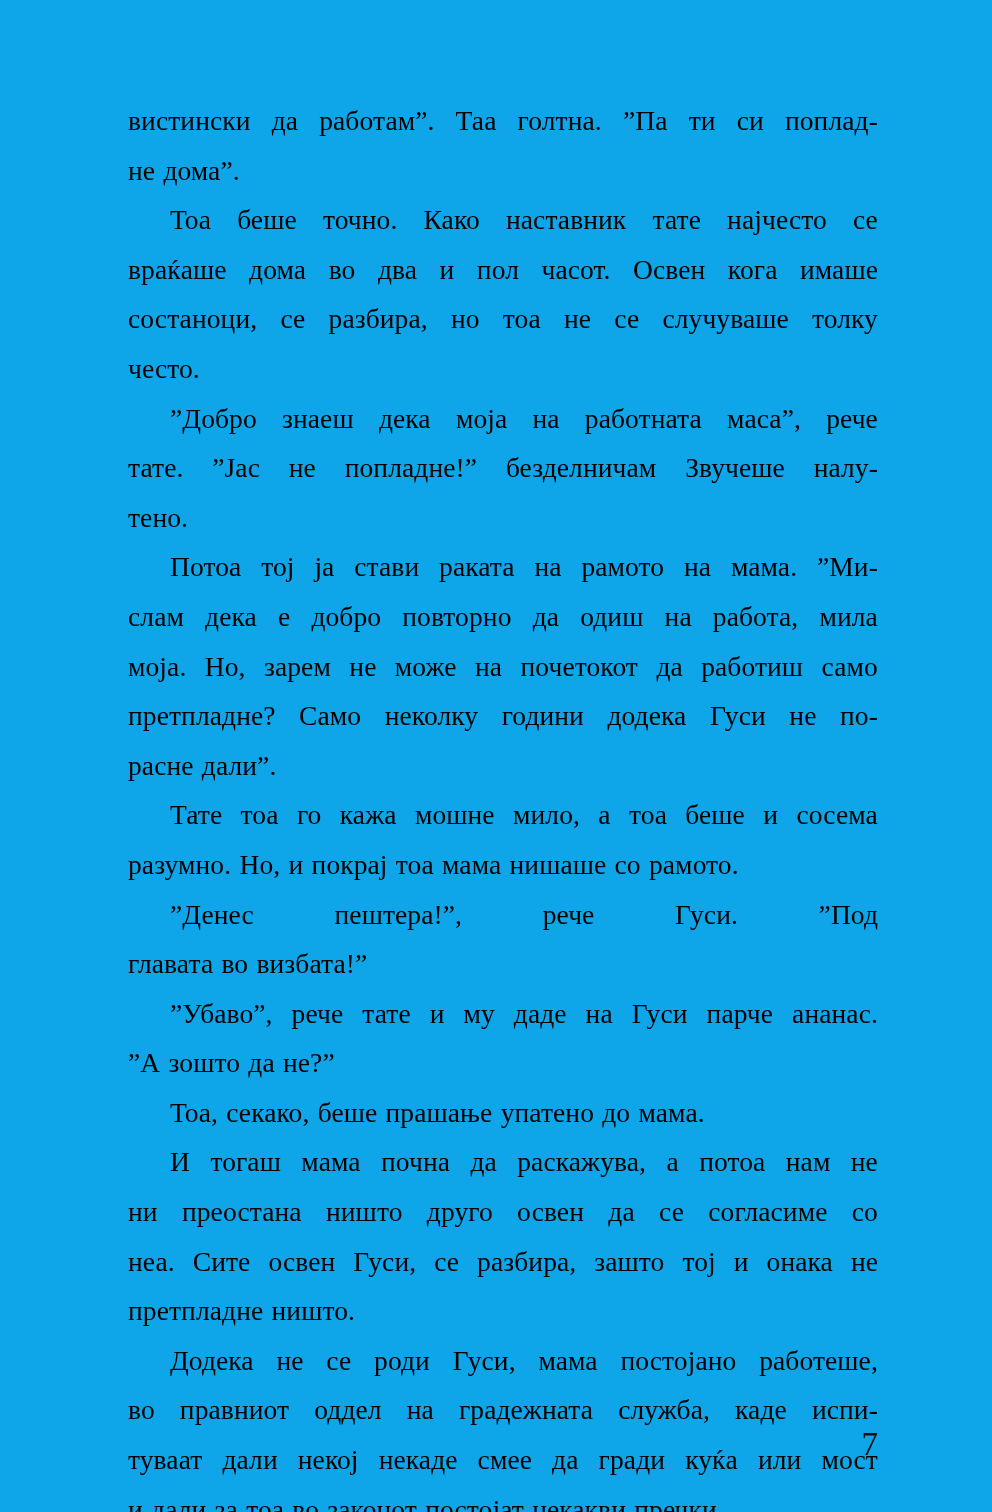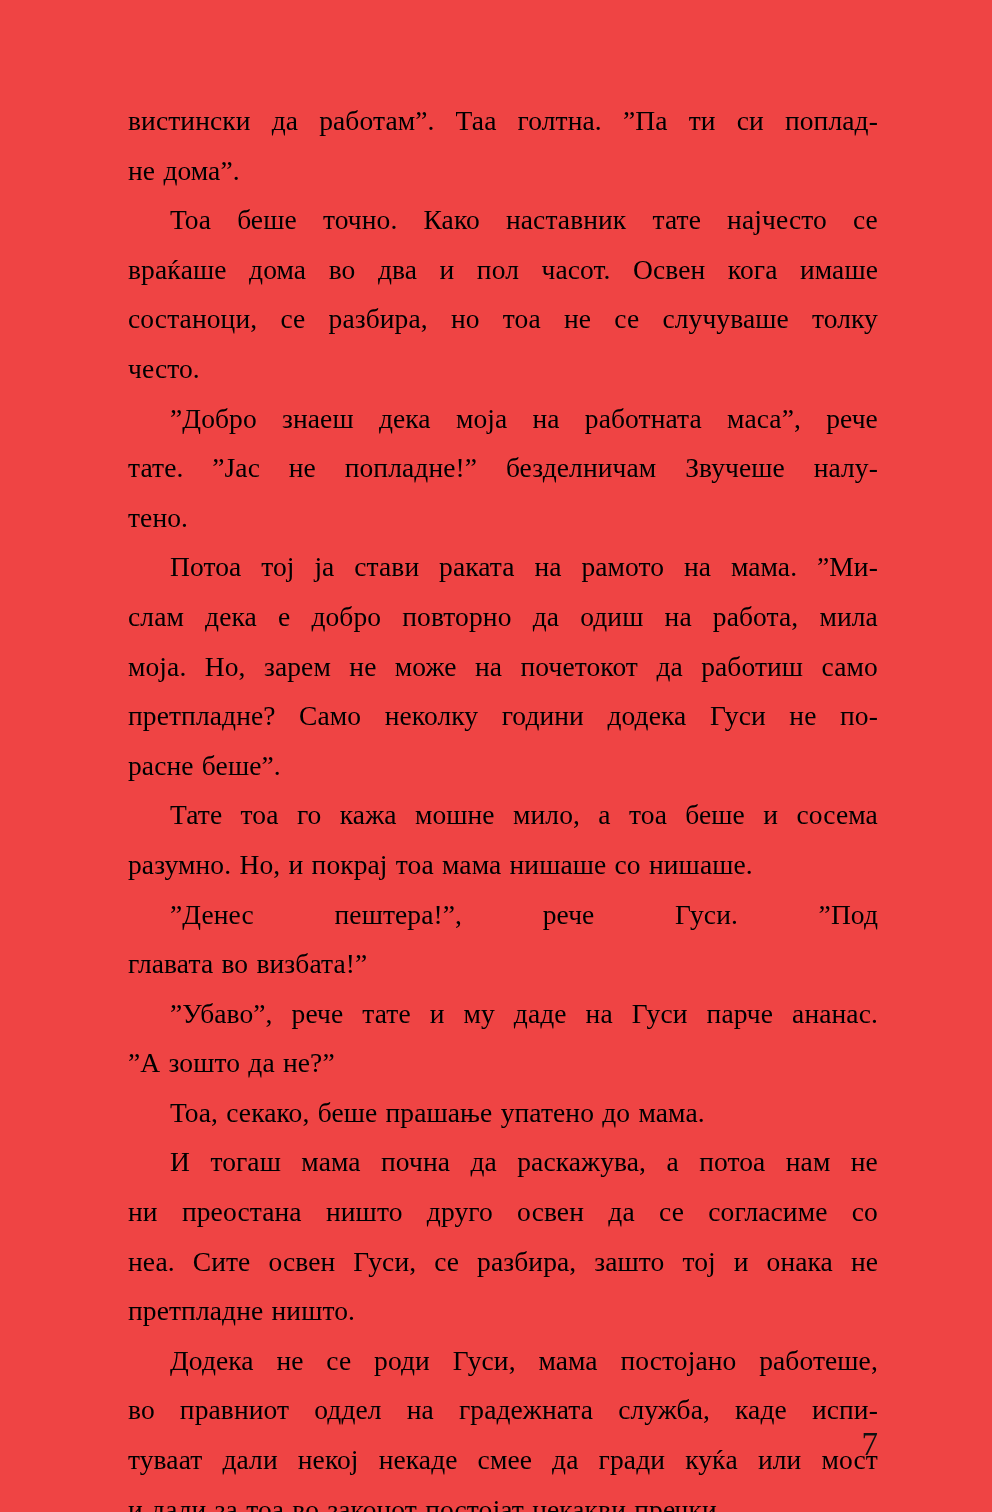--- a/index.html
+++ b/index.html
@@ -9,21 +9,21 @@
   }
   body {
     font-family: "Liberation Serif", "DejaVu Serif", serif;
     color: #000000;
     -webkit-font-smoothing: antialiased;
   }
   .page {
     position: relative;
     width: 992px;
     height: 1512px;
-    background: #ef4444;
+    background: #0ea5e9;
     overflow: hidden;
     box-sizing: border-box;
   }
   .text-block {
     position: absolute;
     left: 128px;
     top: 96px;
     width: 750px;
   }
   
@@ -79,23 +79,23 @@
       <div class="line justify"><span class="w">враќаше</span><span class="w">дома</span><span class="w">во</span><span class="w">два</span><span class="w">и</span><span class="w">пол</span><span class="w">часот.</span><span class="w">Освен</span><span class="w">кога</span><span class="w">имаше</span></div>
       <div class="line justify"><span class="w">состаноци,</span><span class="w">се</span><span class="w">разбира,</span><span class="w">но</span><span class="w">тоа</span><span class="w">не</span><span class="w">се</span><span class="w">случуваше</span><span class="w">толку</span></div>
       <div class="line flush"><span class="w">често.</span></div>
       <div class="line justify indent"><span class="w">”Добро</span><span class="w">знаеш</span><span class="w">дека</span><span class="w">моја</span><span class="w">на</span><span class="w">работната</span><span class="w">маса”,</span><span class="w">рече</span></div>
       <div class="line justify"><span class="w">тате.</span><span class="w">”Јас</span><span class="w">не</span><span class="w">попладне!”</span><span class="w">безделничам</span><span class="w">Звучеше</span><span class="w">налу-</span></div>
       <div class="line flush"><span class="w">тено.</span></div>
       <div class="line justify indent"><span class="w">Потоа</span><span class="w">тој</span><span class="w">ја</span><span class="w">стави</span><span class="w">раката</span><span class="w">на</span><span class="w">рамото</span><span class="w">на</span><span class="w">мама.</span><span class="w">”Ми-</span></div>
       <div class="line justify"><span class="w">слам</span><span class="w">дека</span><span class="w">е</span><span class="w">добро</span><span class="w">повторно</span><span class="w">да</span><span class="w">одиш</span><span class="w">на</span><span class="w">работа,</span><span class="w">мила</span></div>
       <div class="line justify"><span class="w">моја.</span><span class="w">Но,</span><span class="w">зарем</span><span class="w">не</span><span class="w">може</span><span class="w">на</span><span class="w">почетокот</span><span class="w">да</span><span class="w">работиш</span><span class="w">само</span></div>
       <div class="line justify"><span class="w">претпладне?</span><span class="w">Само</span><span class="w">неколку</span><span class="w">години</span><span class="w">додека</span><span class="w">Гуси</span><span class="w">не</span><span class="w">по-</span></div>
-      <div class="line flush"><span class="w">расне</span><span class="w">беше”.</span></div>
+      <div class="line flush"><span class="w">расне</span><span class="w">дали”.</span></div>
       <div class="line justify indent"><span class="w">Тате</span><span class="w">тоа</span><span class="w">го</span><span class="w">кажа</span><span class="w">мошне</span><span class="w">мило,</span><span class="w">а</span><span class="w">тоа</span><span class="w">беше</span><span class="w">и</span><span class="w">сосема</span></div>
-      <div class="line flush"><span class="w">разумно.</span><span class="w">Но,</span><span class="w">и</span><span class="w">покрај</span><span class="w">тоа</span><span class="w">мама</span><span class="w">нишаше</span><span class="w">со</span><span class="w">нишаше.</span></div>
+      <div class="line flush"><span class="w">разумно.</span><span class="w">Но,</span><span class="w">и</span><span class="w">покрај</span><span class="w">тоа</span><span class="w">мама</span><span class="w">нишаше</span><span class="w">со</span><span class="w">рамото.</span></div>
       <div class="line justify indent"><span class="w">”Денес</span><span class="w">пештера!”,</span><span class="w">рече</span><span class="w">Гуси.</span><span class="w">”Под</span></div>
       <div class="line flush"><span class="w">главата</span><span class="w">во</span><span class="w">визбата!”</span></div>
       <div class="line justify indent"><span class="w">”Убаво”,</span><span class="w">рече</span><span class="w">тате</span><span class="w">и</span><span class="w">му</span><span class="w">даде</span><span class="w">на</span><span class="w">Гуси</span><span class="w">парче</span><span class="w">ананас.</span></div>
       <div class="line flush"><span class="w">”А</span><span class="w">зошто</span><span class="w">да</span><span class="w">не?”</span></div>
       <div class="line flush indent"><span class="w">Тоа,</span><span class="w">секако,</span><span class="w">беше</span><span class="w">прашање</span><span class="w">упатено</span><span class="w">до</span><span class="w">мама.</span></div>
       <div class="line justify indent"><span class="w">И</span><span class="w">тогаш</span><span class="w">мама</span><span class="w">почна</span><span class="w">да</span><span class="w">раскажува,</span><span class="w">а</span><span class="w">потоа</span><span class="w">нам</span><span class="w">не</span></div>
       <div class="line justify"><span class="w">ни</span><span class="w">преостана</span><span class="w">ништо</span><span class="w">друго</span><span class="w">освен</span><span class="w">да</span><span class="w">се</span><span class="w">согласиме</span><span class="w">со</span></div>
       <div class="line justify"><span class="w">неа.</span><span class="w">Сите</span><span class="w">освен</span><span class="w">Гуси,</span><span class="w">се</span><span class="w">разбира,</span><span class="w">зашто</span><span class="w">тој</span><span class="w">и</span><span class="w">онака</span><span class="w">не</span></div>
       <div class="line flush"><span class="w">претпладне</span><span class="w">ништо.</span></div>
       <div class="line justify indent"><span class="w">Додека</span><span class="w">не</span><span class="w">се</span><span class="w">роди</span><span class="w">Гуси,</span><span class="w">мама</span><span class="w">постојано</span><span class="w">работеше,</span></div>

